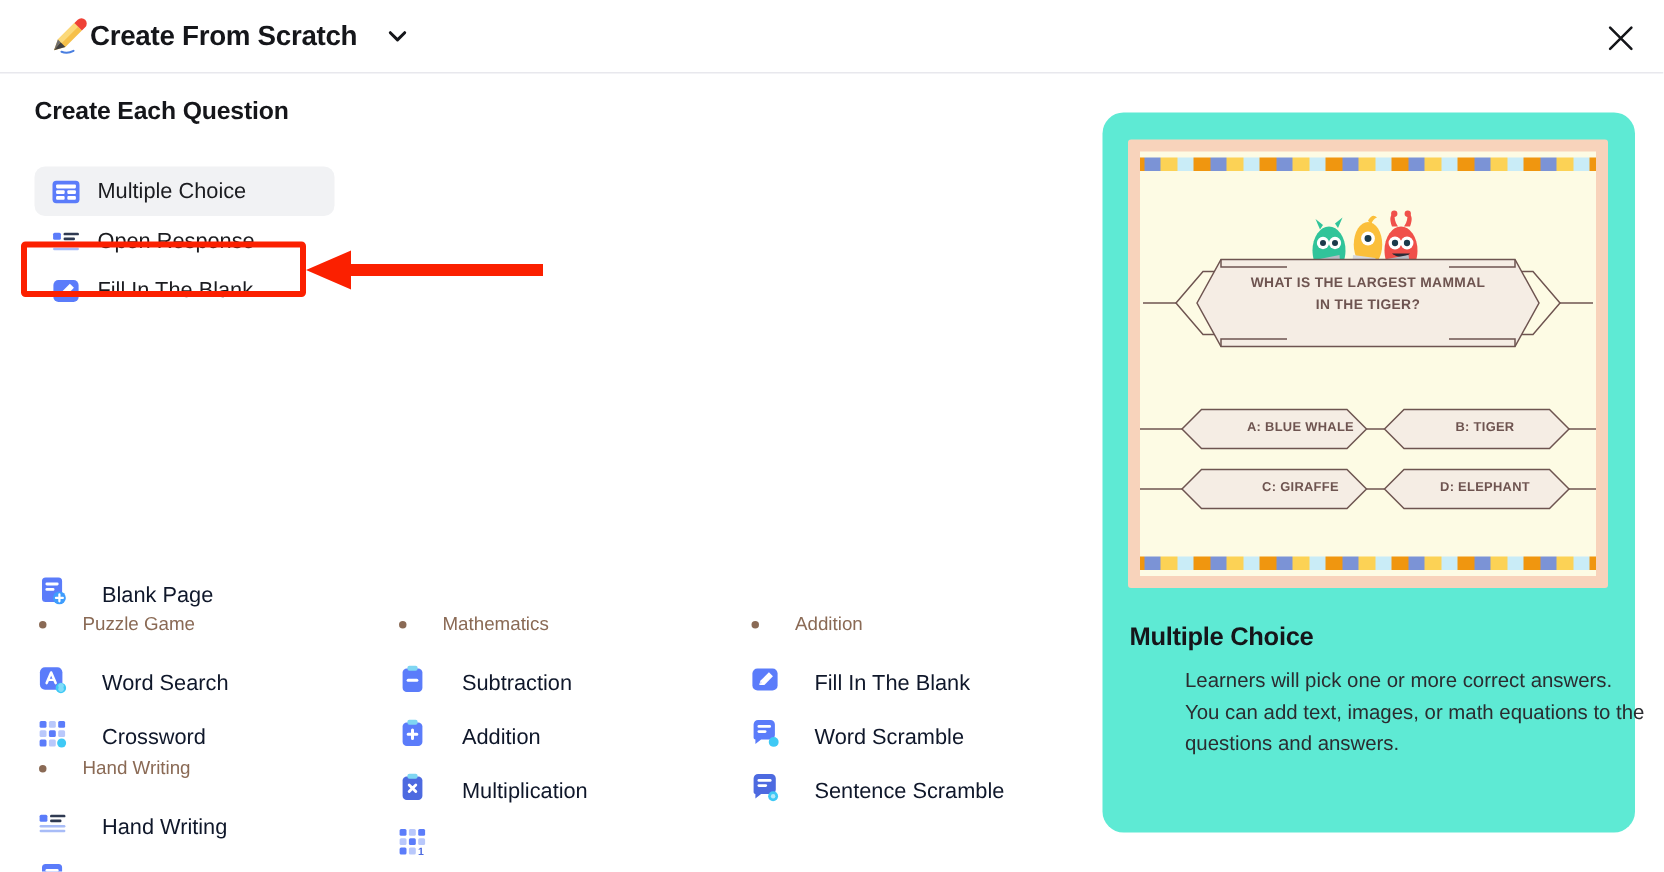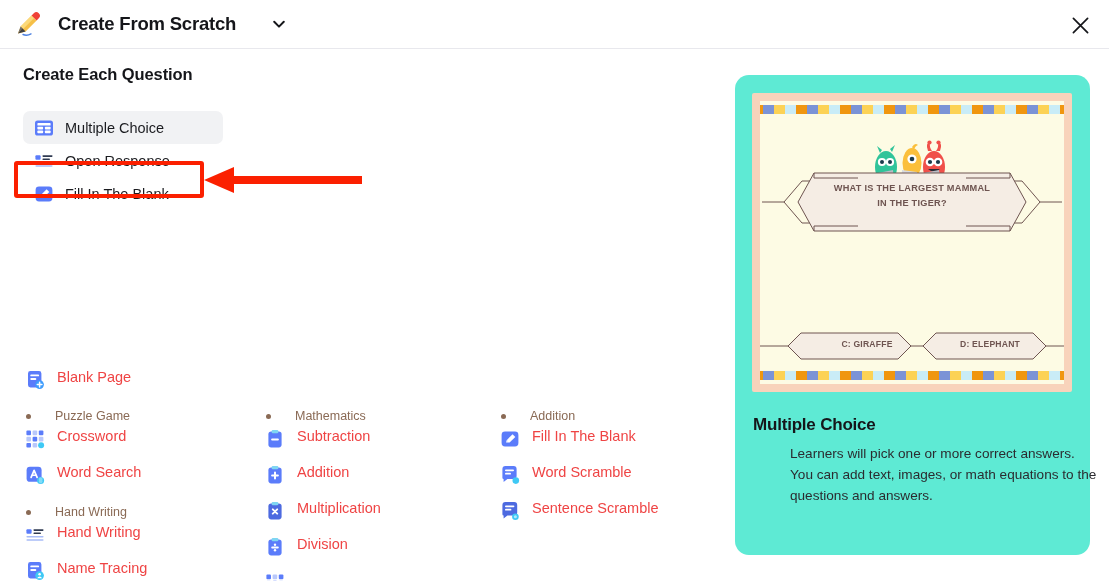--- a/index.html
+++ b/index.html
@@ -14,21 +14,21 @@
   }
 
   
   .header {
     position: absolute; left: 0; top: 0;
     width: 1109px; height: 49px;
     display: flex; align-items: center;
     border-bottom: 1px solid #e8e8ed;
     background: #fff;
   }
-  .header-left { display: flex; align-items: center; gap: 16px; padding-left: 12px; }
+  .header-left { display: flex; align-items: center; gap: 0; padding-left: 30px; }
   .pencil-icon { width: 30px; height: 30px; display: block; }
   .header-title {
     font-size: 18.5px; font-weight: 700; color: #15161a;
     letter-spacing: -0.2px;
   }
   .chevron-btn {
     width: 26px; height: 26px; margin-left: 14px;
     display: flex; align-items: center; justify-content: center;
     cursor: pointer;
   }
@@ -77,23 +77,23 @@
   #ws-col-2 { left: 475px; width: 230px; }
 
   .cat-label {
     display: flex; align-items: center; gap: 24px;
     font-size: 12.5px; color: #8a6a55; height: 24px;
     padding-left: 3px;
   }
   .cat-dot { width: 5px; height: 5px; border-radius: 50%; background: #8a6a55; flex: none; }
 
   .ws-row {
-    display: flex; align-items: flex-start; gap: 11px;
+    display: flex; align-items: flex-end; gap: 22px;
     height: 36px; padding-left: 1px; cursor: pointer;
-    font-size: 14.5px; color: #ef4444;
+    font-size: 14.5px; color: #0f172a;
   }
   .ws-row .lbl { white-space: nowrap; }
 
   .icon-box { width: 22px; height: 22px; flex: none; display: block; }
 
   
   .preview-card {
     position: absolute; left: 735px; top: 75px;
     width: 355px; height: 480px;
     background: #5eead4; border-radius: 14px;
@@ -125,21 +125,21 @@
   .q-banner { position: absolute; left: 50%; top: 62px; transform: translateX(-50%); }
   .q-text {
     position: absolute; left: 50%; top: 80px; transform: translateX(-50%);
     width: 190px; text-align: center;
     font-size: 9.2px; font-weight: 700; color: #6e5450;
     letter-spacing: 0.25px; line-height: 15px;
   }
 
   .ans-row { position: absolute; left: 0; width: 100%; height: 34px; }
   .ans-row.r1 { top: 168px; }
-  .ans-row.r2 { top: 228px; }
+  .ans-row.r2 { top: 208px; }
   .ans-text {
     position: absolute; top: 10px;
     font-size: 8.6px; font-weight: 700; color: #6e5450;
     letter-spacing: 0.2px; text-align: center;
   }
   .ans-text.a { left: 52px;  width: 110px; }
   .ans-text.b { left: 175px; width: 110px; }
 
   .preview-title {
     position: absolute; left: 18px; top: 340px;
@@ -250,45 +250,45 @@
   <div class="ws-cols">
 
     <div class="ws-col" id="ws-col-0">
       <div class="cat-label">
         <span class="cat-dot"></span>
         <span>Puzzle Game</span>
       </div>
       <div class="ws-row">
         <span class="icon-box">
           <svg width="22" height="22" viewBox="0 0 22 22">
+            <rect x="2.6" y="2.8" width="15" height="15" rx="3.4" fill="#5b7cfa"></rect>
+            <path d="M7.1 13.4 L10.1 6.3 L13.1 13.4" stroke="#ffffff" stroke-width="1.7" fill="none" stroke-linecap="round" stroke-linejoin="round"></path>
+            <path d="M8.3 11.2 H11.9" stroke="#ffffff" stroke-width="1.5" stroke-linecap="round"></path>
+            <circle cx="16.6" cy="16.6" r="3.5" fill="#3fc9f5"></circle>
+            <path d="M15.1 16.3 a1.9 1.9 0 1 0 3.2 0 a1.9 1.9 0 1 0 -3.2 0" fill="#ffffff" opacity="0.35"></path>
+          </svg>
+        </span>
+        <span class="lbl">Word Search</span>
+      </div>
+      <div class="ws-row">
+        <span class="icon-box">
+          <svg width="22" height="22" viewBox="0 0 22 22">
             <rect x="2.4" y="2.6" width="4.6" height="4.6" rx="1" fill="#5b7cfa"></rect>
             <rect x="8.6" y="2.6" width="4.6" height="4.6" rx="1" fill="#b9c8fb"></rect>
             <rect x="14.8" y="2.6" width="4.6" height="4.6" rx="1" fill="#5b7cfa"></rect>
             <rect x="2.4" y="8.8" width="4.6" height="4.6" rx="1" fill="#b9c8fb"></rect>
             <rect x="8.6" y="8.8" width="4.6" height="4.6" rx="1" fill="#5b7cfa"></rect>
             <rect x="14.8" y="8.8" width="4.6" height="4.6" rx="1" fill="#b9c8fb"></rect>
             <rect x="2.4" y="15" width="4.6" height="4.6" rx="1" fill="#5b7cfa"></rect>
             <rect x="8.6" y="15" width="4.6" height="4.6" rx="1" fill="#b9c8fb"></rect>
             <circle cx="17.1" cy="17.3" r="3" fill="#3fc9f5"></circle>
           </svg>
         </span>
         <span class="lbl">Crossword</span>
       </div>
-      <div class="ws-row">
-        <span class="icon-box">
-          <svg width="22" height="22" viewBox="0 0 22 22">
-            <rect x="2.6" y="2.8" width="15" height="15" rx="3.4" fill="#5b7cfa"></rect>
-            <path d="M7.1 13.4 L10.1 6.3 L13.1 13.4" stroke="#ffffff" stroke-width="1.7" fill="none" stroke-linecap="round" stroke-linejoin="round"></path>
-            <path d="M8.3 11.2 H11.9" stroke="#ffffff" stroke-width="1.5" stroke-linecap="round"></path>
-            <circle cx="16.6" cy="16.6" r="3.5" fill="#3fc9f5"></circle>
-            <path d="M15.1 16.3 a1.9 1.9 0 1 0 3.2 0 a1.9 1.9 0 1 0 -3.2 0" fill="#ffffff" opacity="0.35"></path>
-          </svg>
-        </span>
-        <span class="lbl">Word Search</span>
-      </div>
 
       <div class="cat-label">
         <span class="cat-dot"></span>
         <span>Hand Writing</span>
       </div>
       <div class="ws-row">
         <span class="icon-box">
           <svg width="22" height="22" viewBox="0 0 22 22">
             <rect x="2.4" y="5.2" width="5.2" height="4.6" rx="1" fill="#5b7cfa"></rect>
             <rect x="9.4" y="5.2" width="10.2" height="1.7" rx="0.8" fill="#2f3a52"></rect>
@@ -346,32 +346,20 @@
         <span class="icon-box">
           <svg width="22" height="22" viewBox="0 0 22 22">
             <rect x="4.4" y="3.6" width="13.2" height="15.8" rx="2.8" fill="#4d6ae0"></rect>
             <rect x="7.6" y="1.9" width="6.8" height="3.3" rx="1.3" fill="#7fd6f2"></rect>
             <path d="M8.8 9.3 L13.2 13.7 M13.2 9.3 L8.8 13.7" stroke="#ffffff" stroke-width="1.9" stroke-linecap="round"></path>
           </svg>
         </span>
         <span class="lbl">Multiplication</span>
       </div>
 
-      <div class="ws-row">
-        <span class="icon-box">
-          <svg width="22" height="22" viewBox="0 0 22 22">
-            <rect x="4.4" y="3.6" width="13.2" height="15.8" rx="2.8" fill="#5b7cfa"></rect>
-            <rect x="7.6" y="1.9" width="6.8" height="3.3" rx="1.3" fill="#7fd6f2"></rect>
-            <path d="M8.1 11.5 H13.9" stroke="#ffffff" stroke-width="1.8" stroke-linecap="round"></path>
-            <circle cx="11" cy="8.7" r="1.2" fill="#ffffff"></circle>
-            <circle cx="11" cy="14.3" r="1.2" fill="#ffffff"></circle>
-          </svg>
-        </span>
-        <span class="lbl">Division</span>
-      </div>
 
       <div class="ws-row">
         <span class="icon-box">
           <svg width="22" height="22" viewBox="0 0 22 22">
             <rect x="2.4" y="2.6" width="4.6" height="4.6" rx="1" fill="#5b7cfa"></rect>
             <rect x="8.6" y="2.6" width="4.6" height="4.6" rx="1" fill="#b9c8fb"></rect>
             <rect x="14.8" y="2.6" width="4.6" height="4.6" rx="1" fill="#5b7cfa"></rect>
             <rect x="2.4" y="8.8" width="4.6" height="4.6" rx="1" fill="#b9c8fb"></rect>
             <rect x="8.6" y="8.8" width="4.6" height="4.6" rx="1" fill="#5b7cfa"></rect>
             <rect x="14.8" y="8.8" width="4.6" height="4.6" rx="1" fill="#b9c8fb"></rect>
@@ -480,20 +468,31 @@
           <path d="M248 10 L248 15 L204 15" fill="none" stroke="#6e5450" stroke-width="1"></path>
           <path d="M52 68 L52 63 L96 63" fill="none" stroke="#6e5450" stroke-width="1"></path>
           <path d="M248 68 L248 63 L204 63" fill="none" stroke="#6e5450" stroke-width="1"></path>
         </svg>
       </div>
       <div class="q-text">
         <div>WHAT IS THE LARGEST MAMMAL</div>
         <div>IN THE TIGER?</div>
       </div>
 
+      <div class="ans-row r1">
+        <svg width="304" height="34" viewBox="0 0 304 34">
+          <line x1="0" y1="17" x2="28" y2="17" stroke="#6e5450" stroke-width="1"></line>
+          <path d="M28 17 L41 4 L138 4 L151 17 L138 30 L41 30 Z" fill="#f5ede4" stroke="#6e5450" stroke-width="1"></path>
+          <line x1="151" y1="17" x2="163" y2="17" stroke="#6e5450" stroke-width="1"></line>
+          <path d="M163 17 L176 4 L273 4 L286 17 L273 30 L176 30 Z" fill="#f5ede4" stroke="#6e5450" stroke-width="1"></path>
+          <line x1="286" y1="17" x2="304" y2="17" stroke="#6e5450" stroke-width="1"></line>
+        </svg>
+        <div class="ans-text a">A: BLUE WHALE</div>
+        <div class="ans-text b">B: TIGER</div>
+      </div>
 
       <div class="ans-row r2">
         <svg width="304" height="34" viewBox="0 0 304 34">
           <line x1="0" y1="17" x2="28" y2="17" stroke="#6e5450" stroke-width="1"></line>
           <path d="M28 17 L41 4 L138 4 L151 17 L138 30 L41 30 Z" fill="#f5ede4" stroke="#6e5450" stroke-width="1"></path>
           <line x1="151" y1="17" x2="163" y2="17" stroke="#6e5450" stroke-width="1"></line>
           <path d="M163 17 L176 4 L273 4 L286 17 L273 30 L176 30 Z" fill="#f5ede4" stroke="#6e5450" stroke-width="1"></path>
           <line x1="286" y1="17" x2="304" y2="17" stroke="#6e5450" stroke-width="1"></line>
         </svg>
         <div class="ans-text a">C: GIRAFFE</div>

